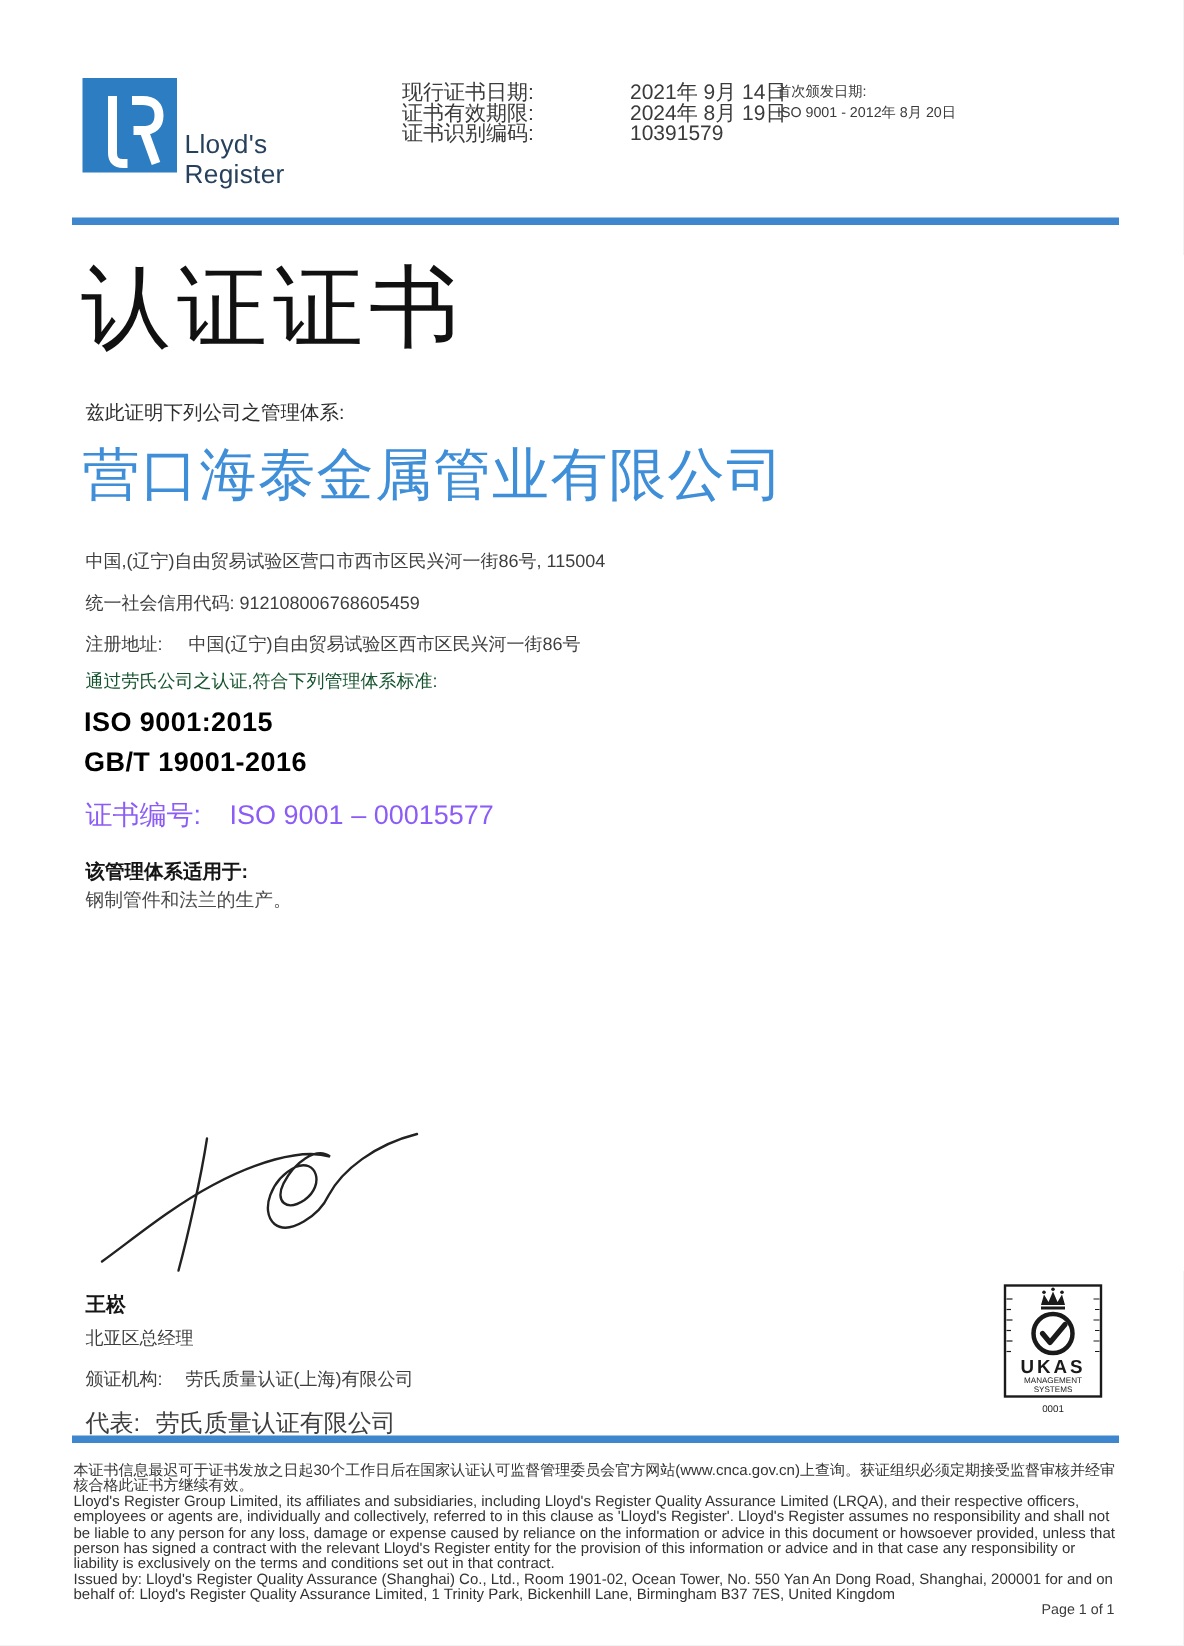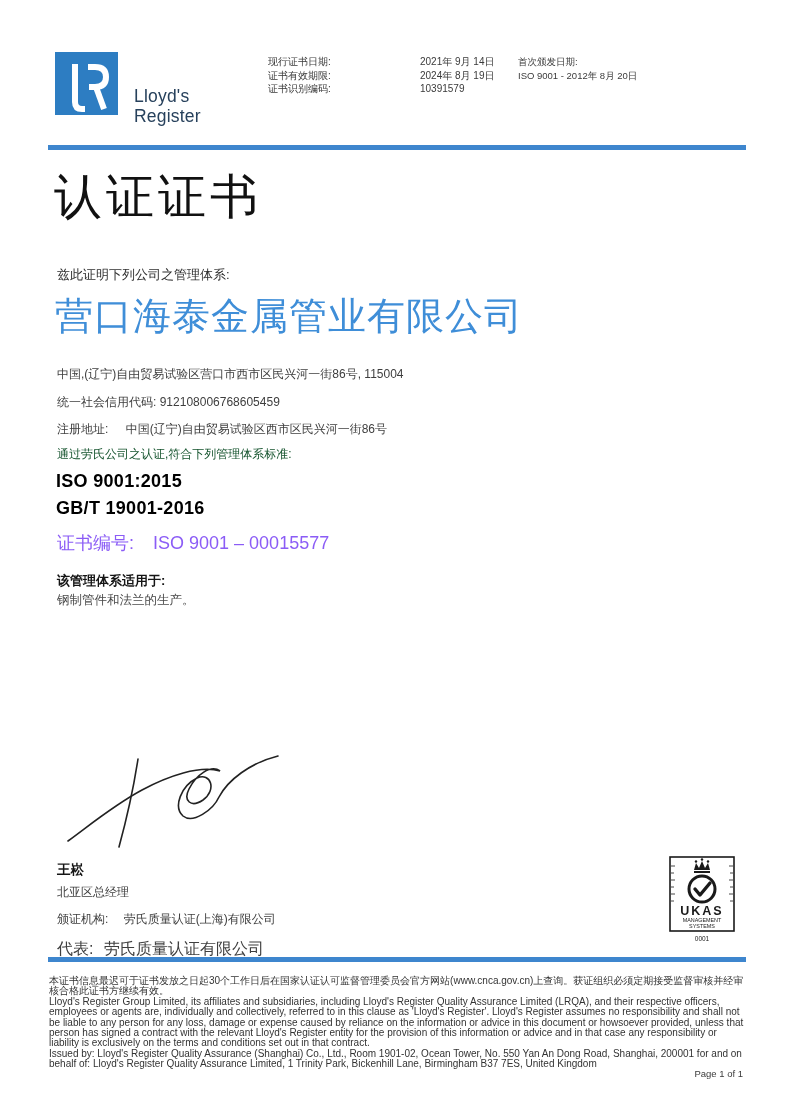--- a/index.html
+++ b/index.html
@@ -17,36 +17,36 @@
 
   
   .logo-square {
     position: absolute; left: 55px; top: 52px;
     width: 63px; height: 63px;
     background: #2d7dc2;
   }
   .logo-name {
     position: absolute; left: 123px; top: 86px;
     font-size: 17.5px; line-height: 20px;
-    color: #27415c; letter-spacing: 0.2px; margin-left: 11px;
-  }
-  .hdr-fields { position: absolute; left: 268px; top: 55px; font-size: 10px; line-height: 13.5px; color: #3a3a3a; }
+    color: #27415c; letter-spacing: 0.2px;
+  }
+  .hdr-fields { position: absolute; left: 268px; top: 55px; font-size: 14px; line-height: 13.5px; color: #3a3a3a; }
   .hdr-row { display: flex; }
   .hdr-row .lbl { width: 152px; }
   .hdr-right { position: absolute; left: 518px; top: 55px; font-size: 9.5px; line-height: 13.5px; color: #3a3a3a; }
 
   .blue-bar { position: absolute; left: 48px; width: 698px; height: 5px; background: #3e86ce; }
   .bar-top { top: 145px; }
   .bar-bottom { top: 957px; }
 
   
   .doc-title {
     position: absolute; left: 54px; top: 165px;
     font-family: Liberation Mono, monospace;
-    font-size: 48px; color: #111; letter-spacing: 4px;
+    font-size: 60px; color: #111; letter-spacing: 4px;
   }
   .intro { position: absolute; left: 57px; top: 266px; font-size: 13px; color: #2e2e2e; }
   .company-name {
     position: absolute; left: 55px; top: 291px;
     font-family: "Liberation Serif", "DejaVu Serif", serif;
     font-size: 38px; color: #3f8ed8; letter-spacing: 1px;
   }
   .address { position: absolute; left: 57px; top: 366px; font-size: 12px; color: #3e3e3e; }
   .credit { position: absolute; left: 57px; top: 394px; font-size: 12px; color: #3e3e3e; }
   .regaddr { position: absolute; left: 57px; top: 421px; font-size: 12px; color: #3e3e3e; }

